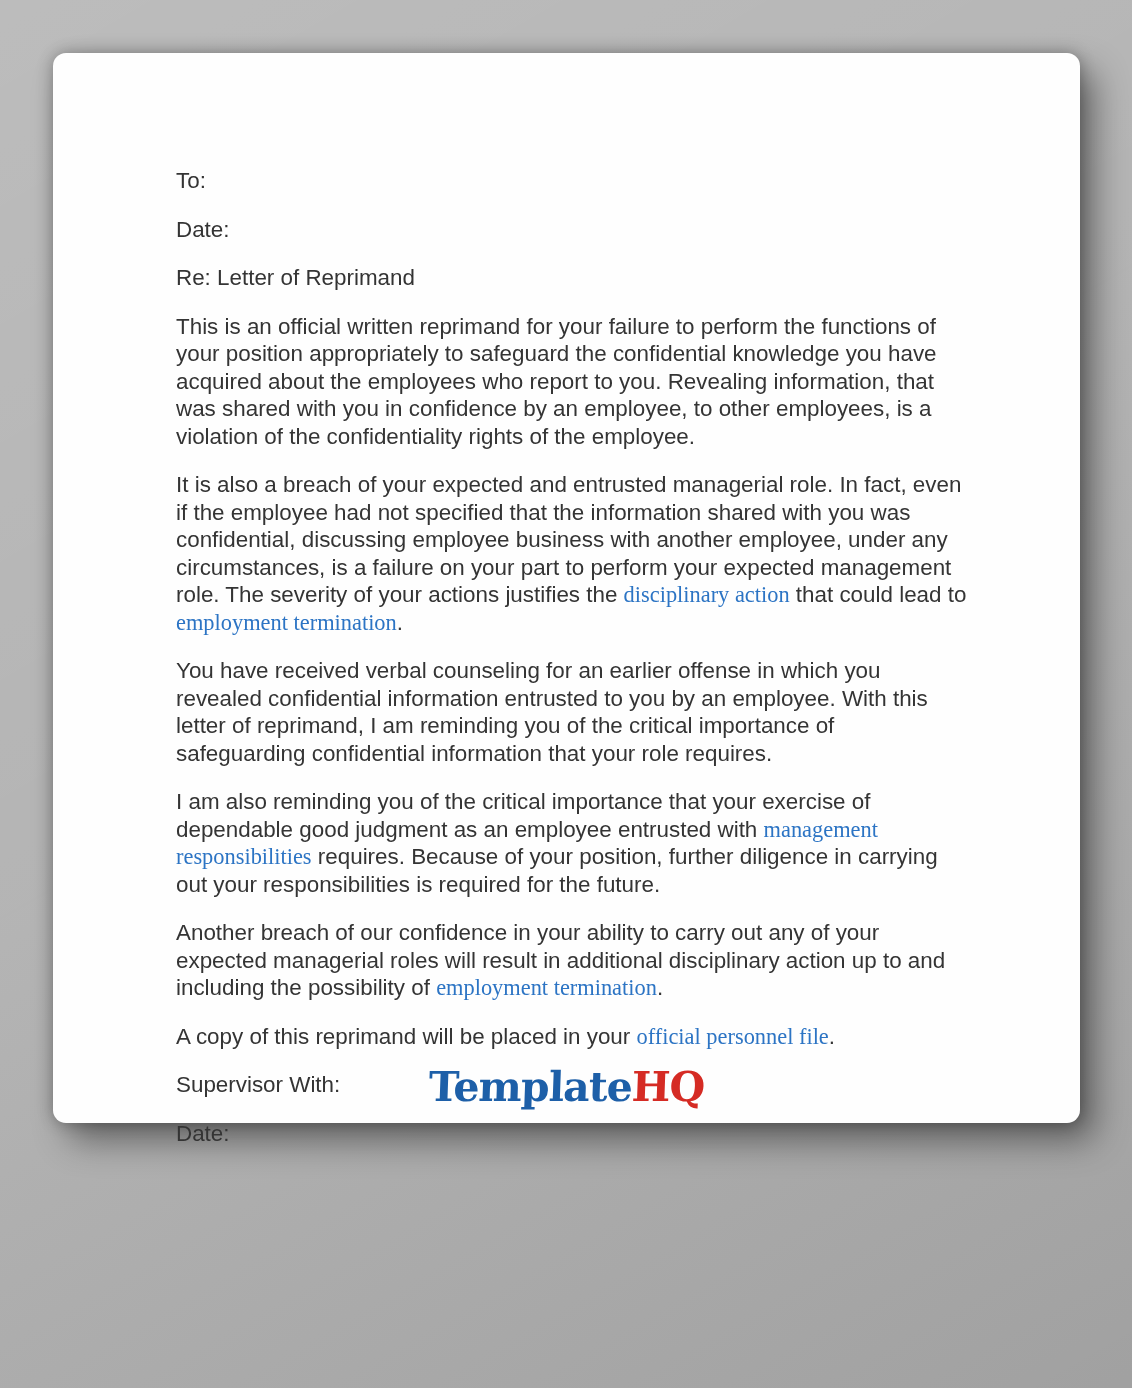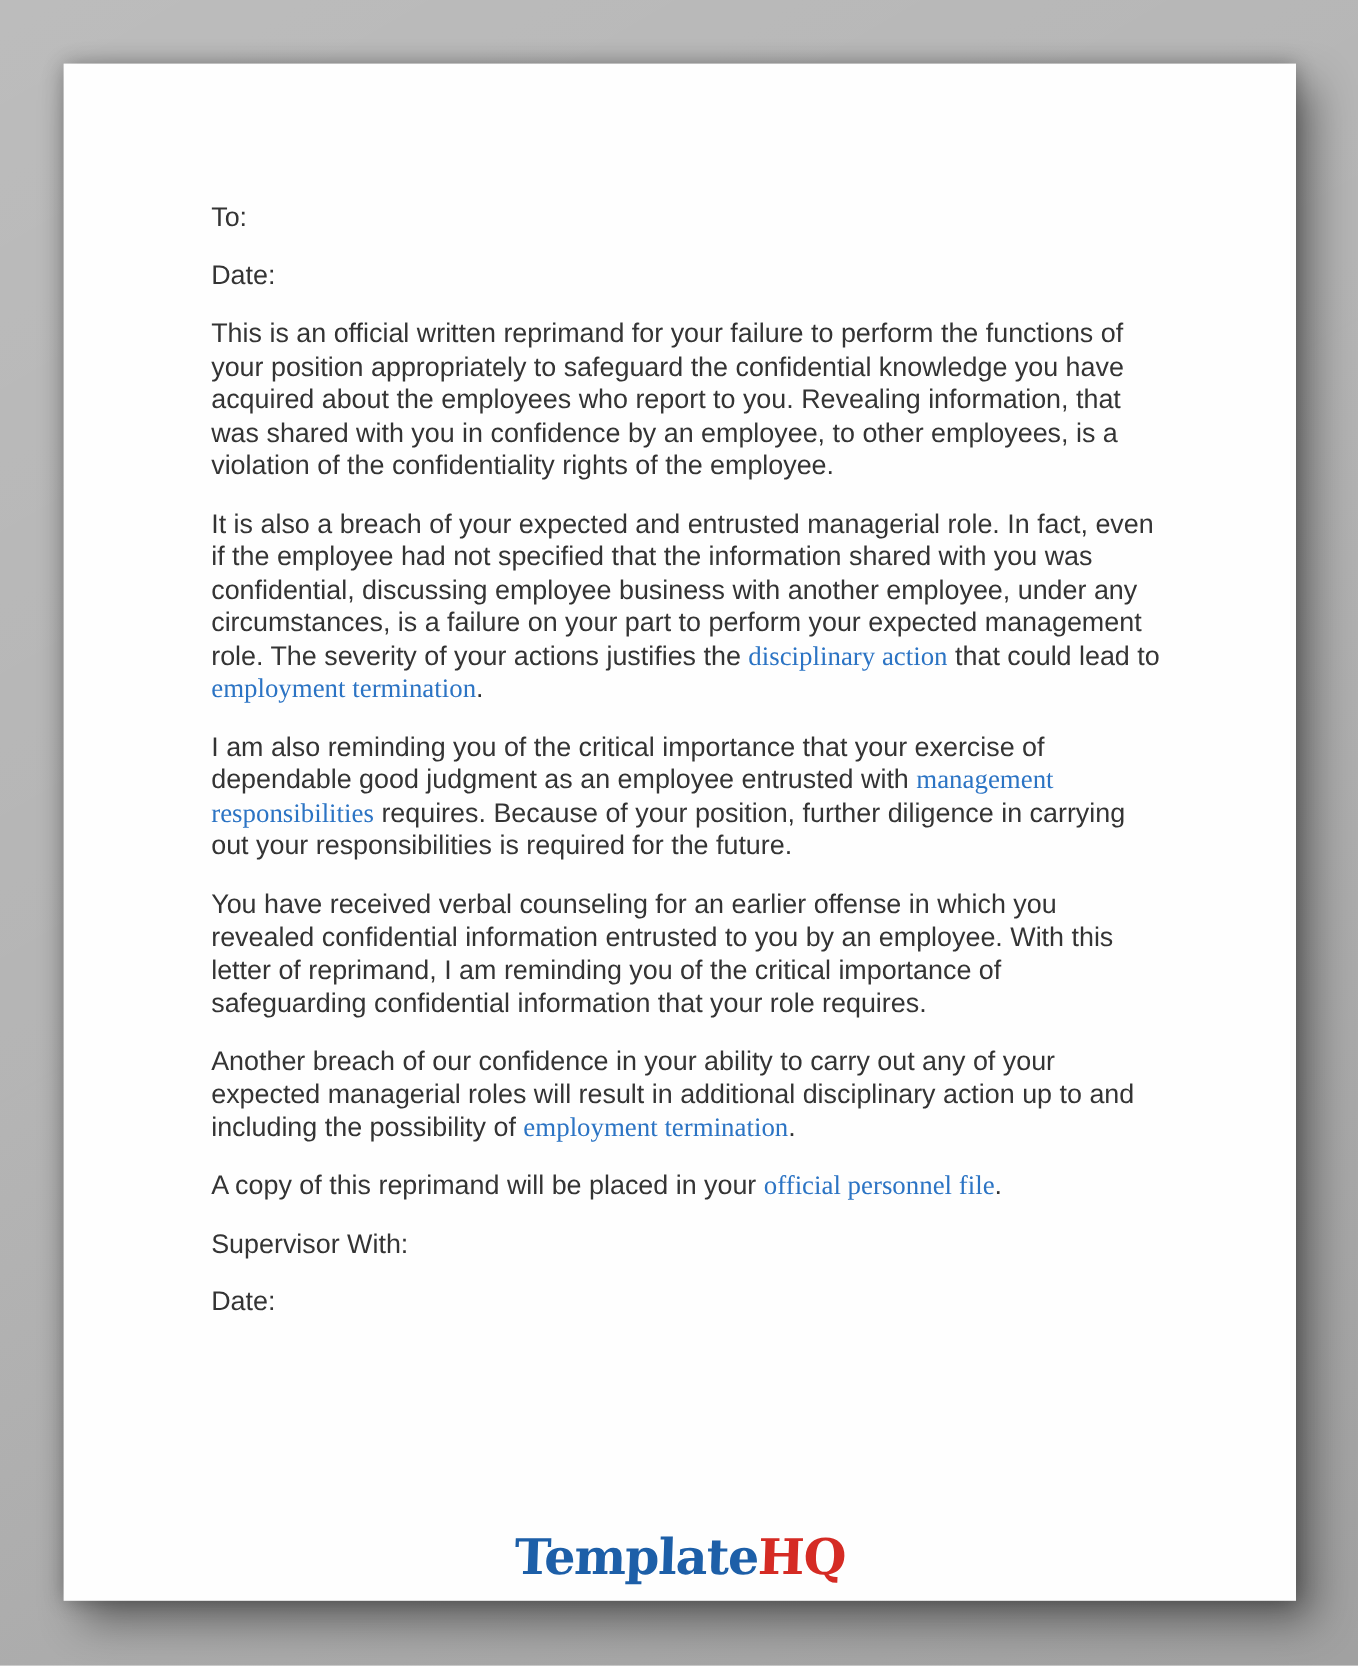--- a/index.html
+++ b/index.html
@@ -17,23 +17,24 @@
     height: 1388px;
     background-color: var(--page-background);
     background-image: linear-gradient(150deg, rgba(255,255,255,0.12) 0%, rgba(255,255,255,0.02) 45%, rgba(0,0,0,0.10) 100%);
     overflow: hidden;
   }
   .page {
     position: absolute;
     left: 53px;
     top: 53px;
     width: 1027px;
-    height: 1281px;
+    height: 1070px;
     background: #fefefe;
     box-shadow: 0 0 16px rgba(0,0,0,0.30), 15px 18px 34px rgba(0,0,0,0.42);
+    border-radius: 13px;
   }
   .content {
     position: absolute;
     left: 123px;
     top: 114px;
     width: 792px;
     font-family: "Liberation Sans", sans-serif;
     font-size: 22.4px;
     line-height: 27.5px;
     color: var(--body-text);
@@ -67,26 +68,27 @@
 <div class="canvas">
   <div class="page">
     <div class="content">
 
       <div class="block">
         <div>To:</div>
       </div>
 
       <div class="block">Date:</div>
 
+      <div class="block">Re: Letter of Reprimand</div>
 
       <div>
           <p class="para"><span>This is an official written reprimand for your failure to perform the functions of your position appropriately to safeguard the confidential knowledge you have acquired about the employees who report to you. Revealing information, that was shared with you in confidence by an employee, to other employees, is a violation of the confidentiality rights of the employee.</span></p>
           <p class="para"><span>It is also a breach of your expected and entrusted managerial role. In fact, even if the employee had not specified that the information shared with you was confidential, discussing employee business with another employee, under any circumstances, is a failure on your part to perform your expected management role. The severity of your actions justifies the </span><a href="#" class="inline-link">disciplinary action</a><span> that could lead to </span><a href="#" class="inline-link">employment termination</a><span>.</span></p>
+          <p class="para"><span>You have received verbal counseling for an earlier offense in which you revealed confidential information entrusted to you by an employee. With this letter of reprimand, I am reminding you of the critical importance of safeguarding confidential information that your role requires.</span></p>
           <p class="para"><span>I am also reminding you of the critical importance that your exercise of dependable good judgment as an employee entrusted with </span><a href="#" class="inline-link">management responsibilities</a><span> requires. Because of your position, further diligence in carrying out your responsibilities is required for the future.</span></p>
-          <p class="para"><span>You have received verbal counseling for an earlier offense in which you revealed confidential information entrusted to you by an employee. With this letter of reprimand, I am reminding you of the critical importance of safeguarding confidential information that your role requires.</span></p>
           <p class="para"><span>Another breach of our confidence in your ability to carry out any of your expected managerial roles will result in additional disciplinary action up to and including the possibility of </span><a href="#" class="inline-link">employment termination</a><span>.</span></p>
           <p class="para"><span>A copy of this reprimand will be placed in your </span><a href="#" class="inline-link">official personnel file</a><span>.</span></p>
         </div>
 
 
       <div class="block">Supervisor With:</div>
 
       <div class="block">Date:</div>
 
     </div>

